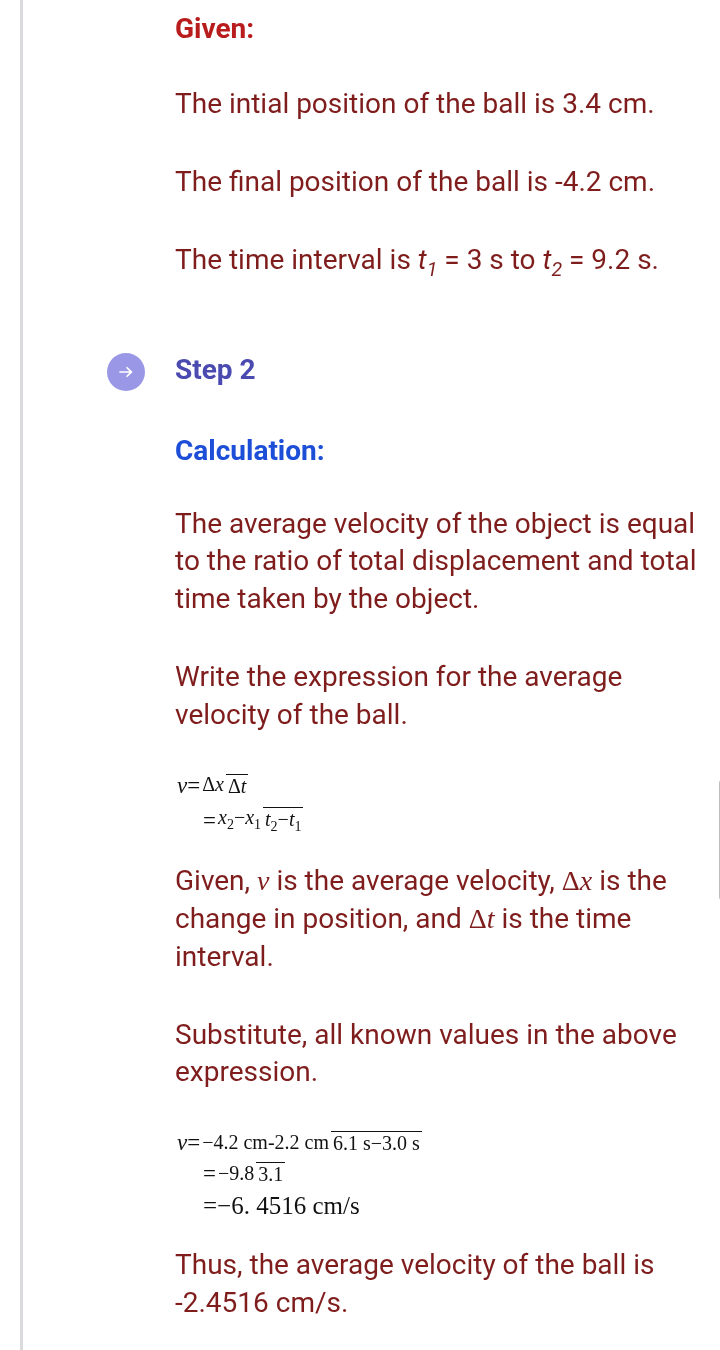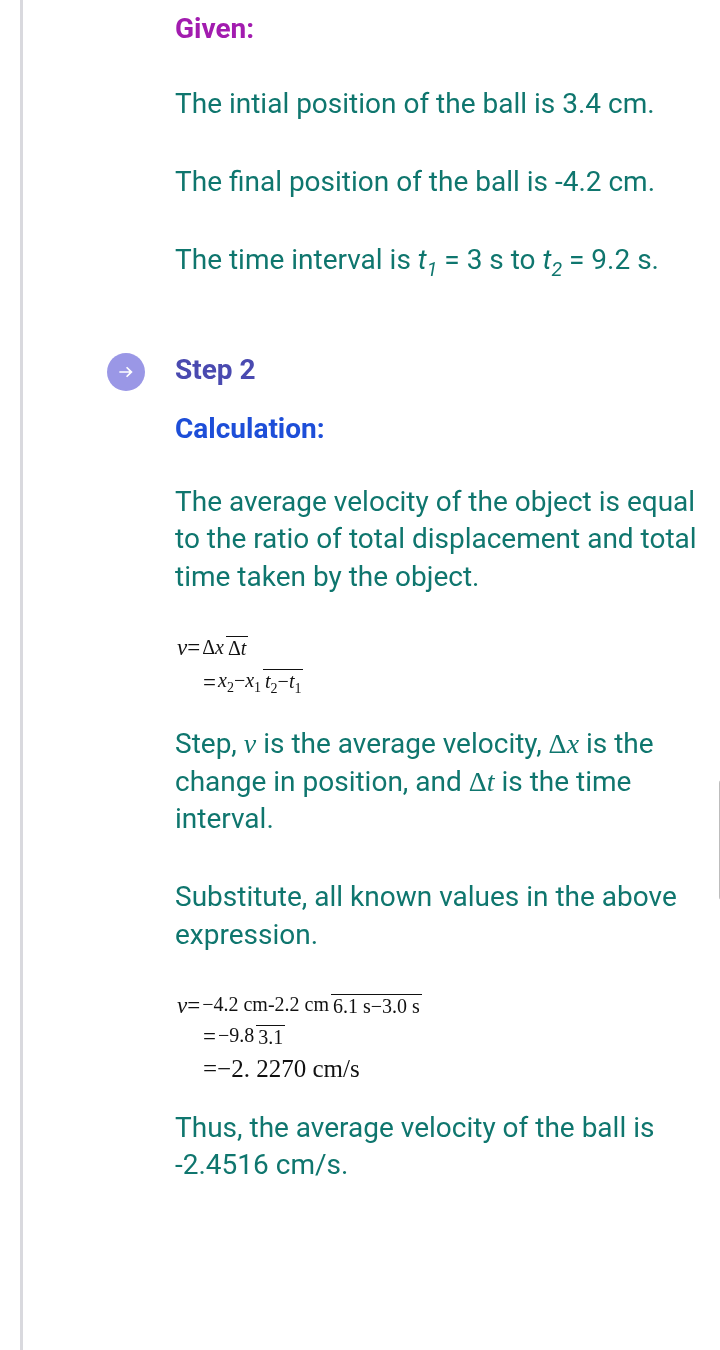--- a/index.html
+++ b/index.html
@@ -37,34 +37,34 @@
     border-radius: 3px;
   }
   .content {
     padding-left: 112px;
     padding-right: 20px;
   }
   .given-h {
     font-size: 28px;
     font-weight: 700;
     margin-bottom: 40px;
-    color: #a21caf;
+    color: #b91c1c;
   }
   .para {
     font-size: 28px;
     line-height: 1.35;
     margin-bottom: 40px;
-    color: #0f766e;
+    color: #7f1d1d;
   }
   .time-para { margin-bottom: 70px; }
   .tvar { font-style: italic; }
   .sub { font-size: 0.7em; font-style: italic; vertical-align: sub; }
   .step-row {
     position: relative;
-    margin-bottom: 26px;
+    margin-bottom: 48px;
     color: #4a4ab0;
   }
   .step-badge {
     position: absolute;
     left: -68px;
     top: 0px;
     width: 38px;
     height: 38px;
     border-radius: 50%;
     background: #9a97e6;
@@ -138,20 +138,21 @@
             <path d="M4 11h12l-4-4 1.4-1.4L20 12l-6.6 6.4L12 17l4-4H4z"></path>
           </svg>
       </div>
       <span class="step-label">Step 2</span>
     </div>
 
     <div class="calc-h">Calculation:</div>
 
     <div class="para">The average velocity of the object is equal to the ratio of total displacement and total time taken by the object.</div>
 
+    <div class="para">Write the expression for the average velocity of the ball.</div>
 
     <div class="mathblock">
       <div class="mrow">
         <span class="mi">v</span>
           <span>=</span>
         <span class="frac">
           <span class="num"><span class="delta">Δ</span><span class="mi">x</span></span>
           <span class="den"><span class="delta">Δ</span><span class="mi">t</span></span>
         </span>
       </div>
@@ -163,21 +164,21 @@
             <span class="mi">x</span><span class="ssub">2</span><span>−</span><span class="mi">x</span><span class="ssub">1</span>
           </span>
           <span class="den">
             <span class="mi">t</span><span class="ssub">2</span><span>−</span><span class="mi">t</span><span class="ssub">1</span>
           </span>
         </span>
       </div>
     </div>
 
     <div class="para">
-      <span>Step, </span><span class="inl-serif">v</span><span> is the average velocity, </span><span class="inl-serif"><span class="delta">Δ</span>x</span><span> is the change in position, and </span><span class="inl-serif"><span class="delta">Δ</span>t</span><span> is the time interval.</span>
+      <span>Given, </span><span class="inl-serif">v</span><span> is the average velocity, </span><span class="inl-serif"><span class="delta">Δ</span>x</span><span> is the change in position, and </span><span class="inl-serif"><span class="delta">Δ</span>t</span><span> is the time interval.</span>
     </div>
 
     <div class="para">Substitute, all known values in the above expression.</div>
 
     <div class="mathblock math2">
       <div class="mrow">
         <span class="mi">v</span>
           <span>=</span>
         <span class="frac">
           <span class="num">−4.2 cm-2.2 cm</span>
@@ -187,20 +188,20 @@
       <div class="mrow">
         <span class="mpad"></span>
           <span>=</span>
         <span class="frac">
           <span class="num">−9.8</span>
           <span class="den">3.1</span>
         </span>
       </div>
       <div class="mrow result-line">
         <span class="mpad"></span>
-          <span>=−2. 2270 cm/s</span>
+          <span>=−6. 4516 cm/s</span>
       </div>
     </div>
 
     <div class="para" style="margin-bottom:0">Thus, the average velocity of the ball is -2.4516 cm/s.</div>
 
   </div>
 </div>
 
 </body></html>

